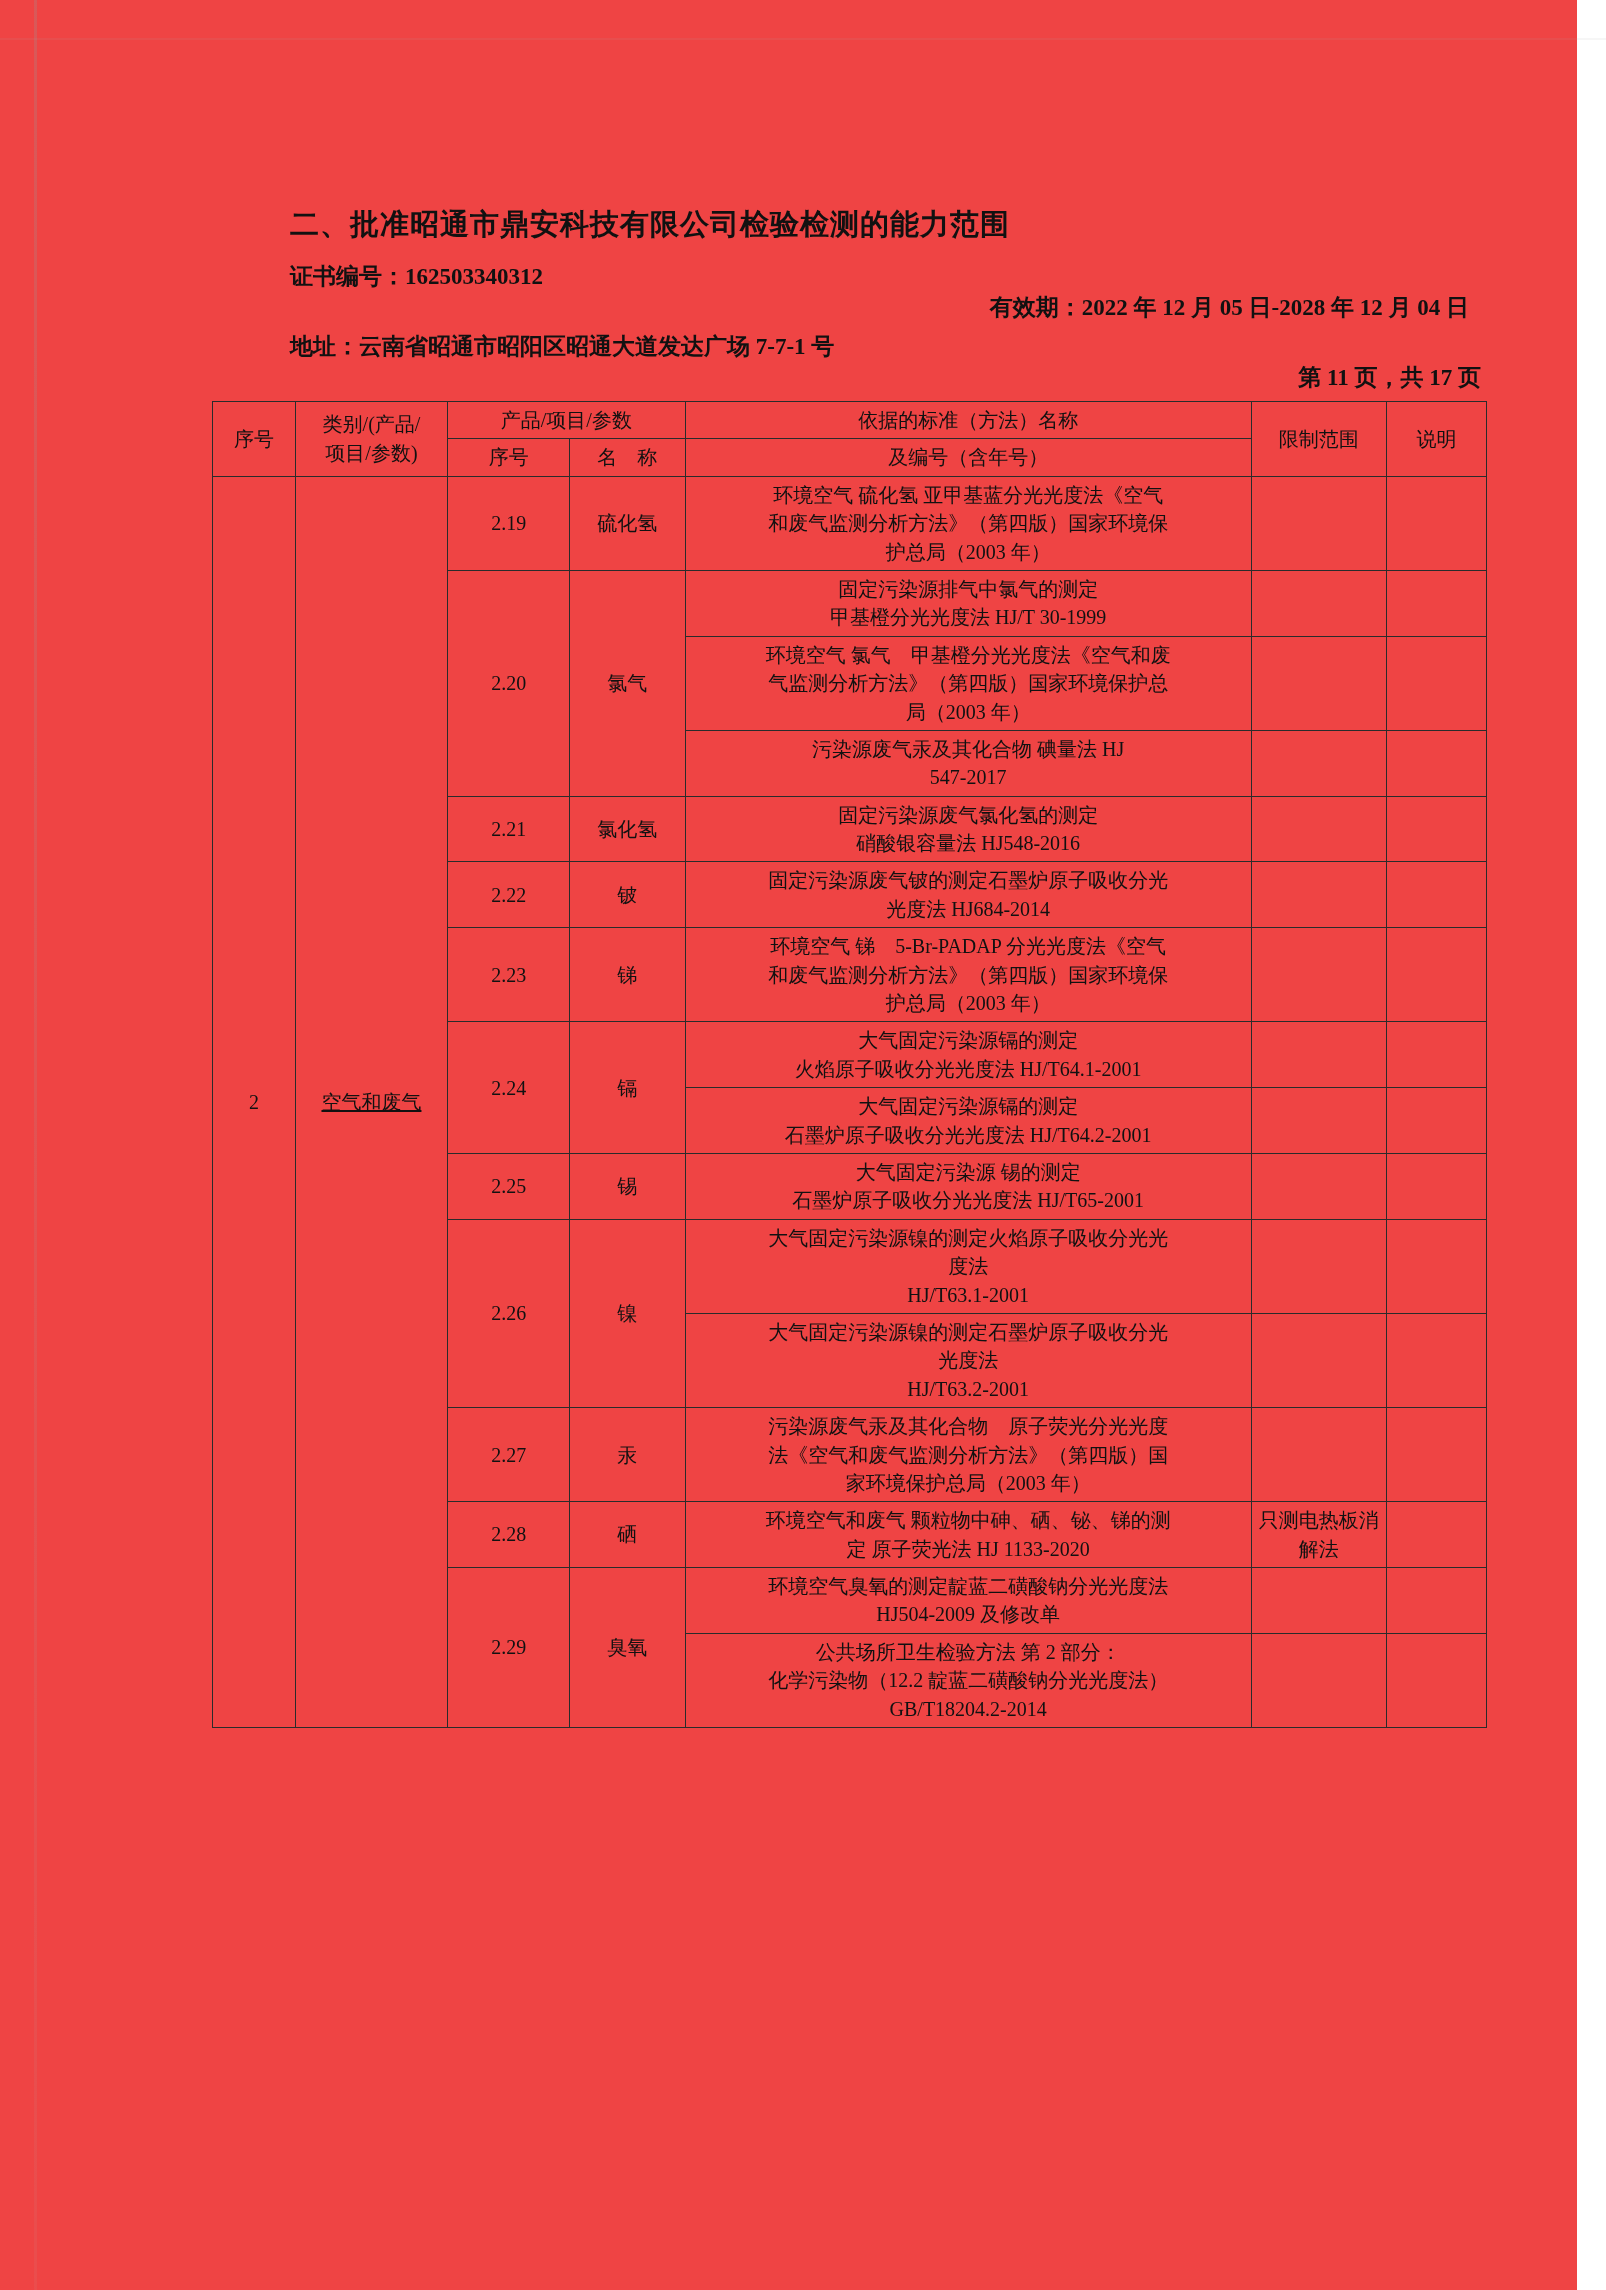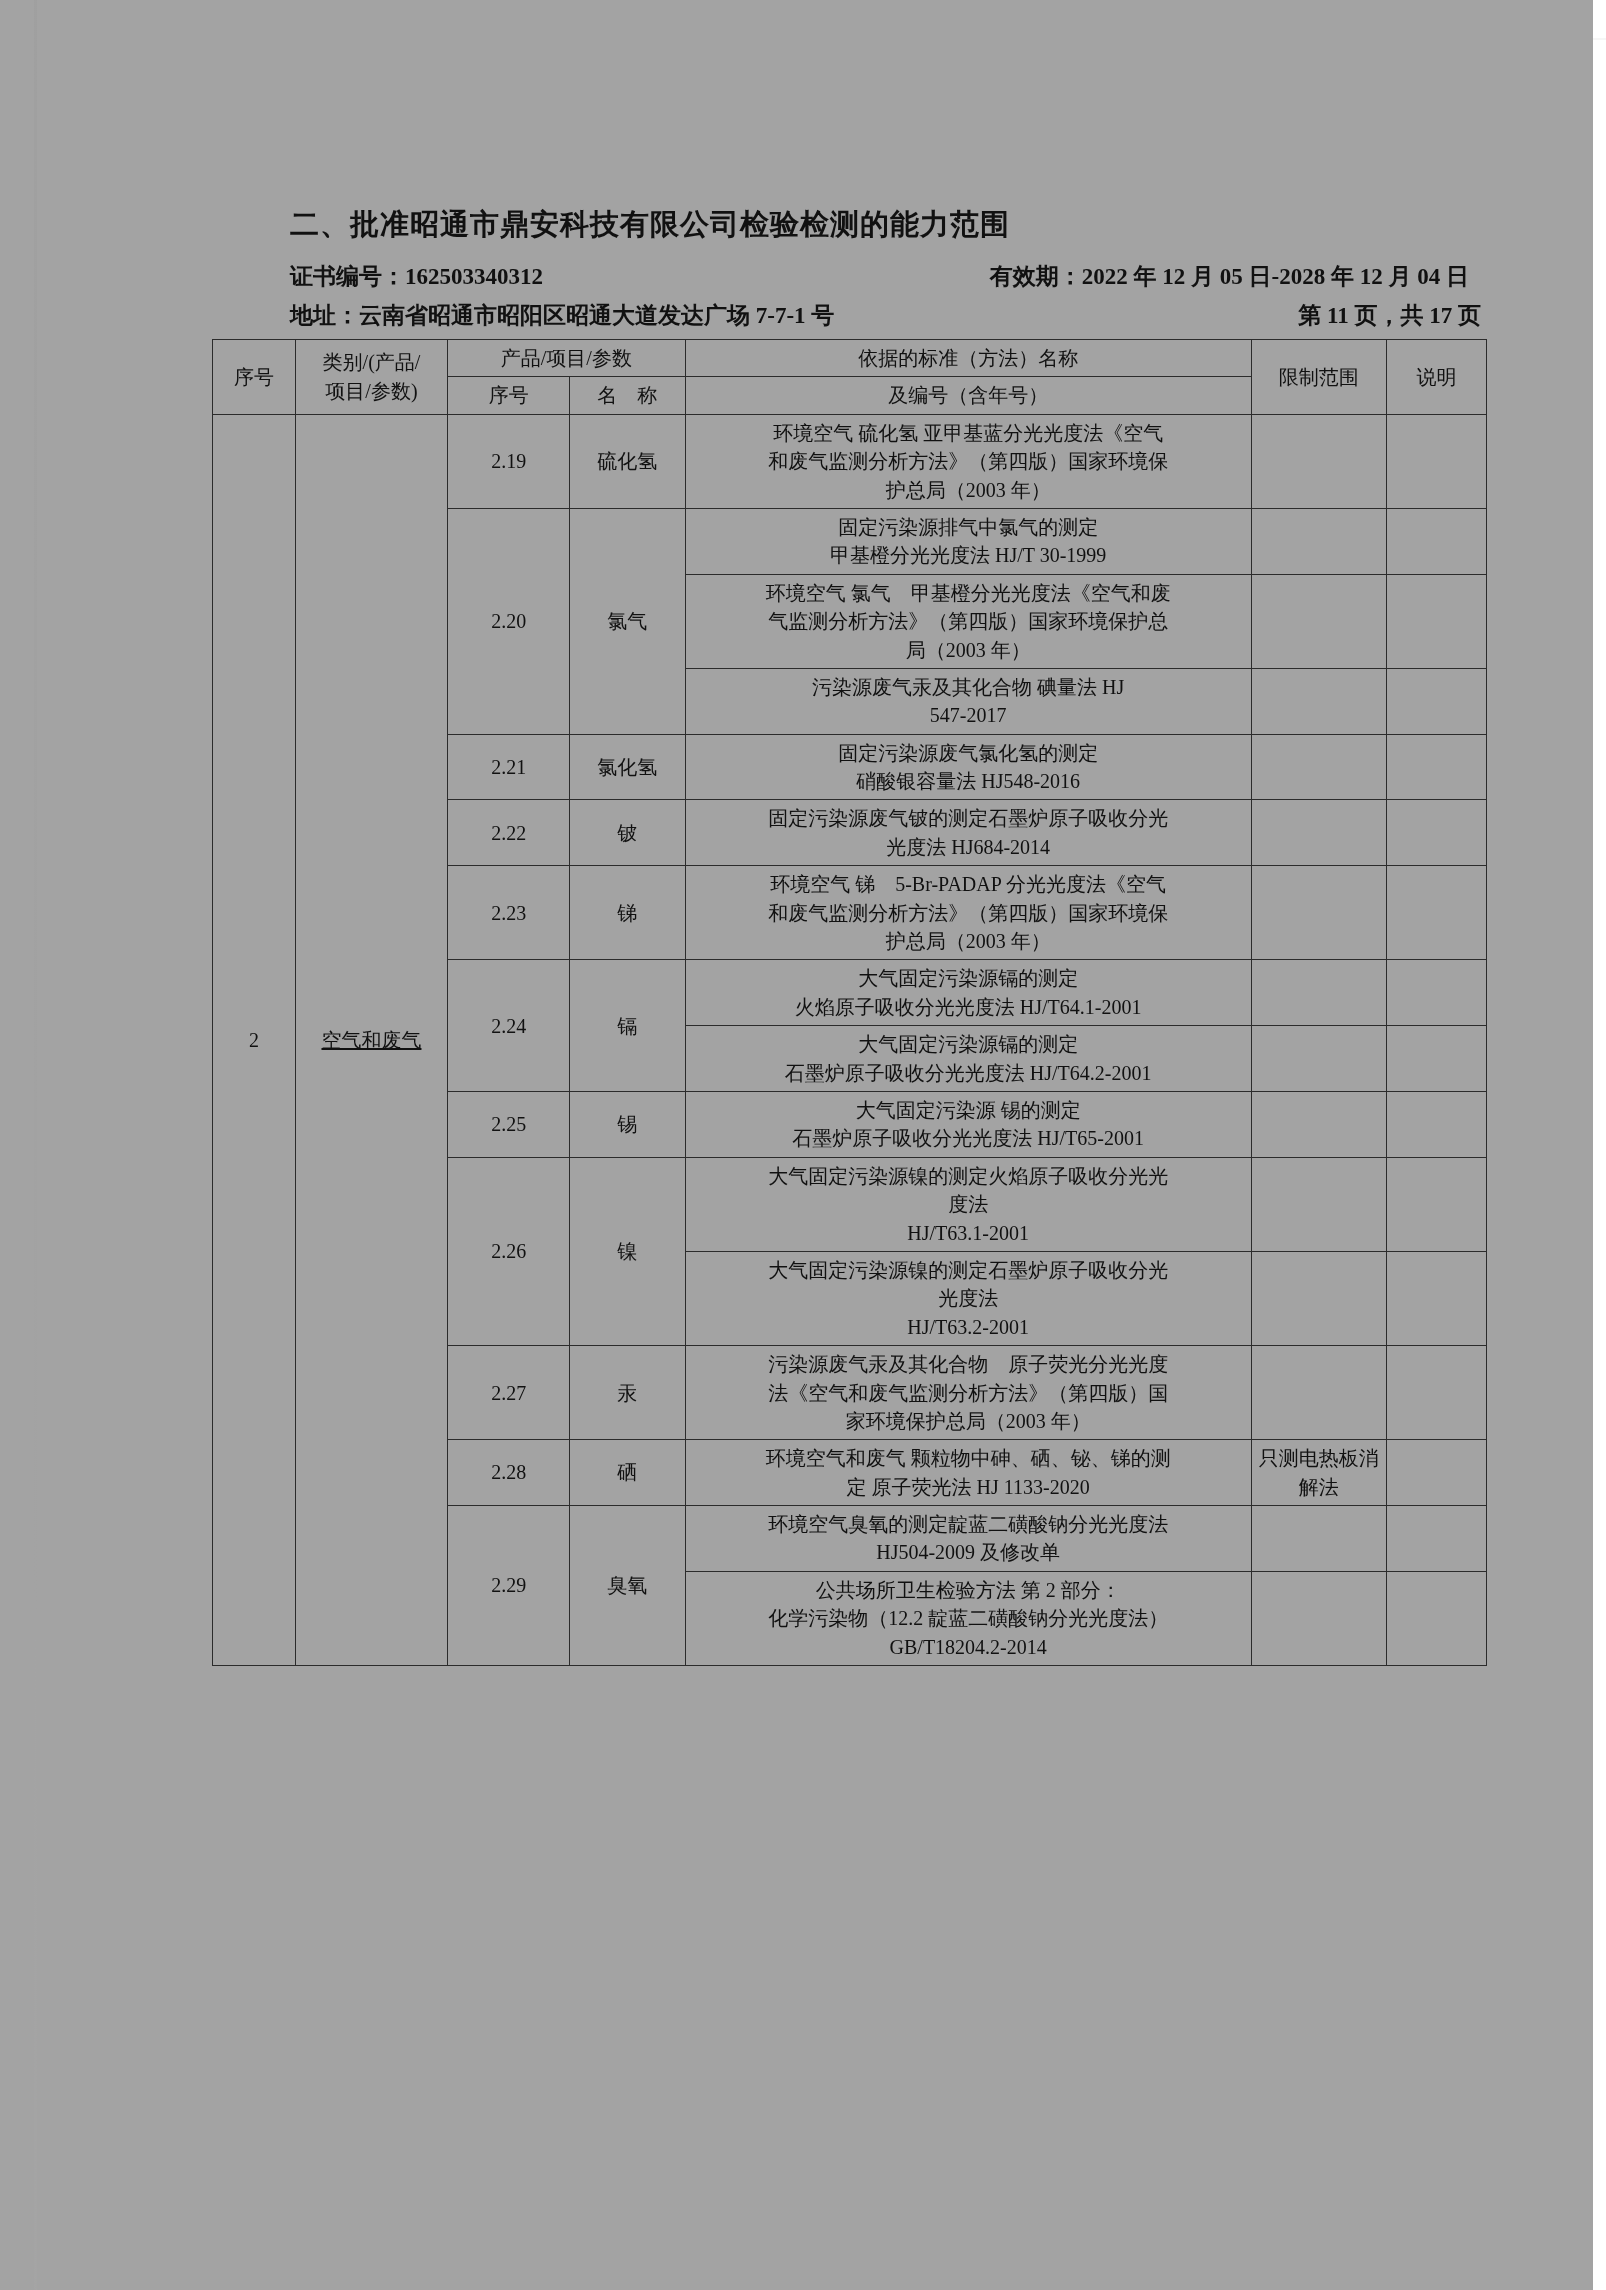--- a/index.html
+++ b/index.html
@@ -13,22 +13,21 @@
     font-family: "Liberation Serif", "DejaVu Serif", serif;
     color: #111;
     position: relative;
     overflow: hidden;
   }
   .page {
     position: absolute;
     top: 0; left: 0;
     width: 1577px;
     height: 2290px;
-    background: #a3a3a3;
-    padding-left: 16px;
+    background: #ef4444;
   }
   
   .scan-edge-left {
     position: absolute;
     left: 34px; top: 0; width: 3px; height: 2290px;
     background: linear-gradient(to bottom, rgba(150,150,150,0.25), rgba(180,180,180,0.08));
   }
   .scan-edge-top {
     position: absolute;
     left: 0; top: 38px; width: 1606px; height: 2px;
@@ -46,20 +45,21 @@
     letter-spacing: 1px;
     margin: 0 0 16px 78px;
     font-family: "Liberation Serif", "DejaVu Serif", serif;
   }
   .meta-row {
     display: flex;
     font-size: 23px;
     font-weight: bold;
     margin: 0 0 8px 78px;
     align-items: baseline;
+    flex-direction: column;
   }
   .meta-left { white-space: nowrap; }
   .meta-right { white-space: nowrap; margin-left: auto; padding-right: 18px; }
   .meta-row.second .meta-right { padding-right: 6px; }
 
   table.cap {
     border-collapse: collapse;
     width: 1275px;
     margin-top: 8px;
     table-layout: fixed;

